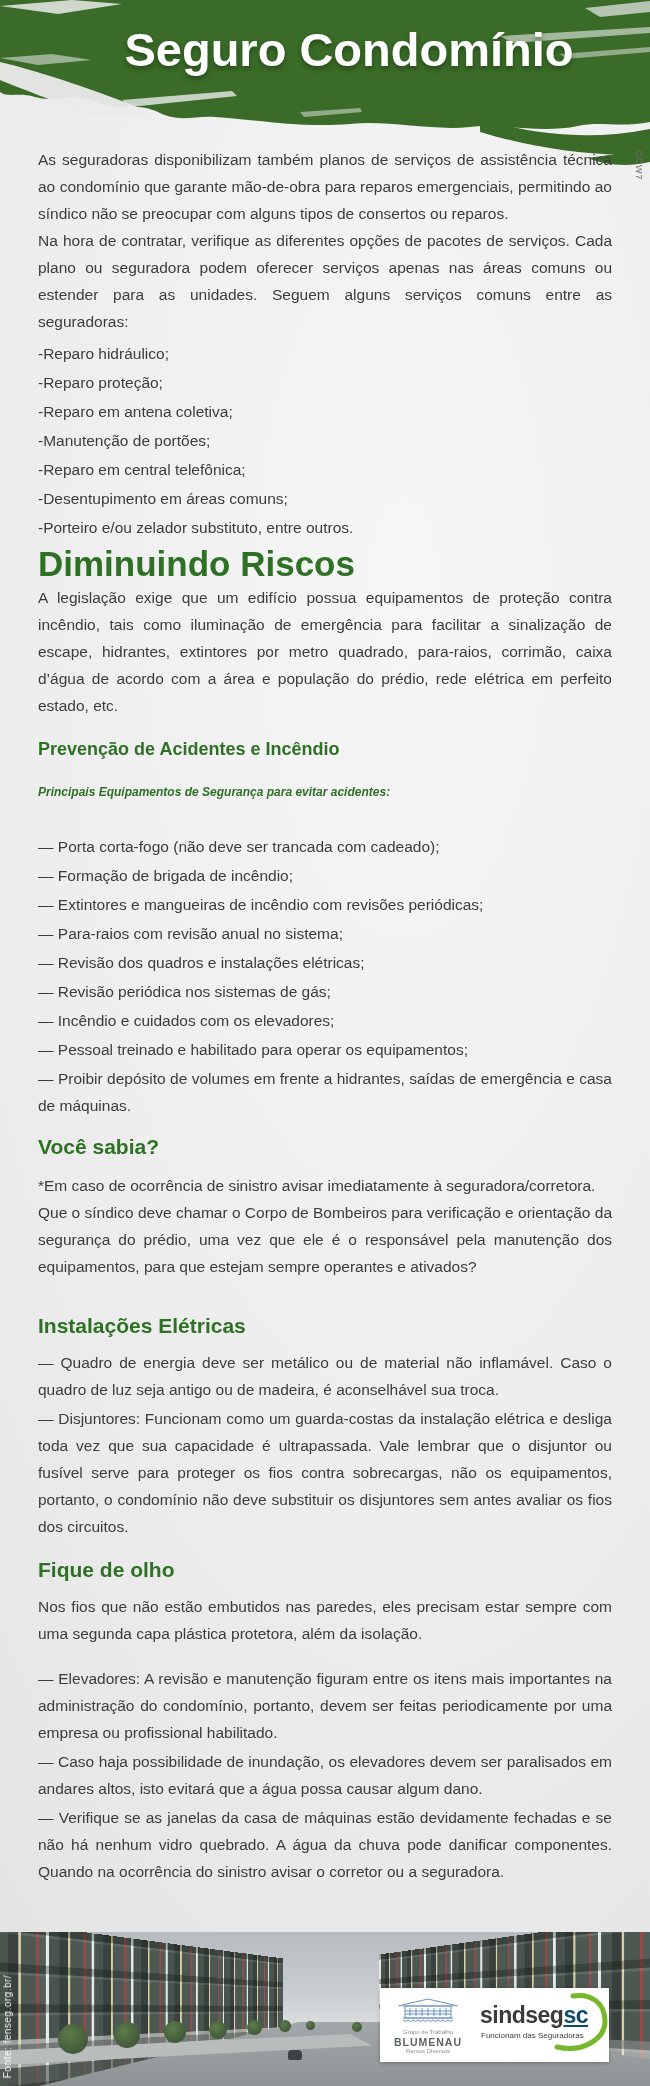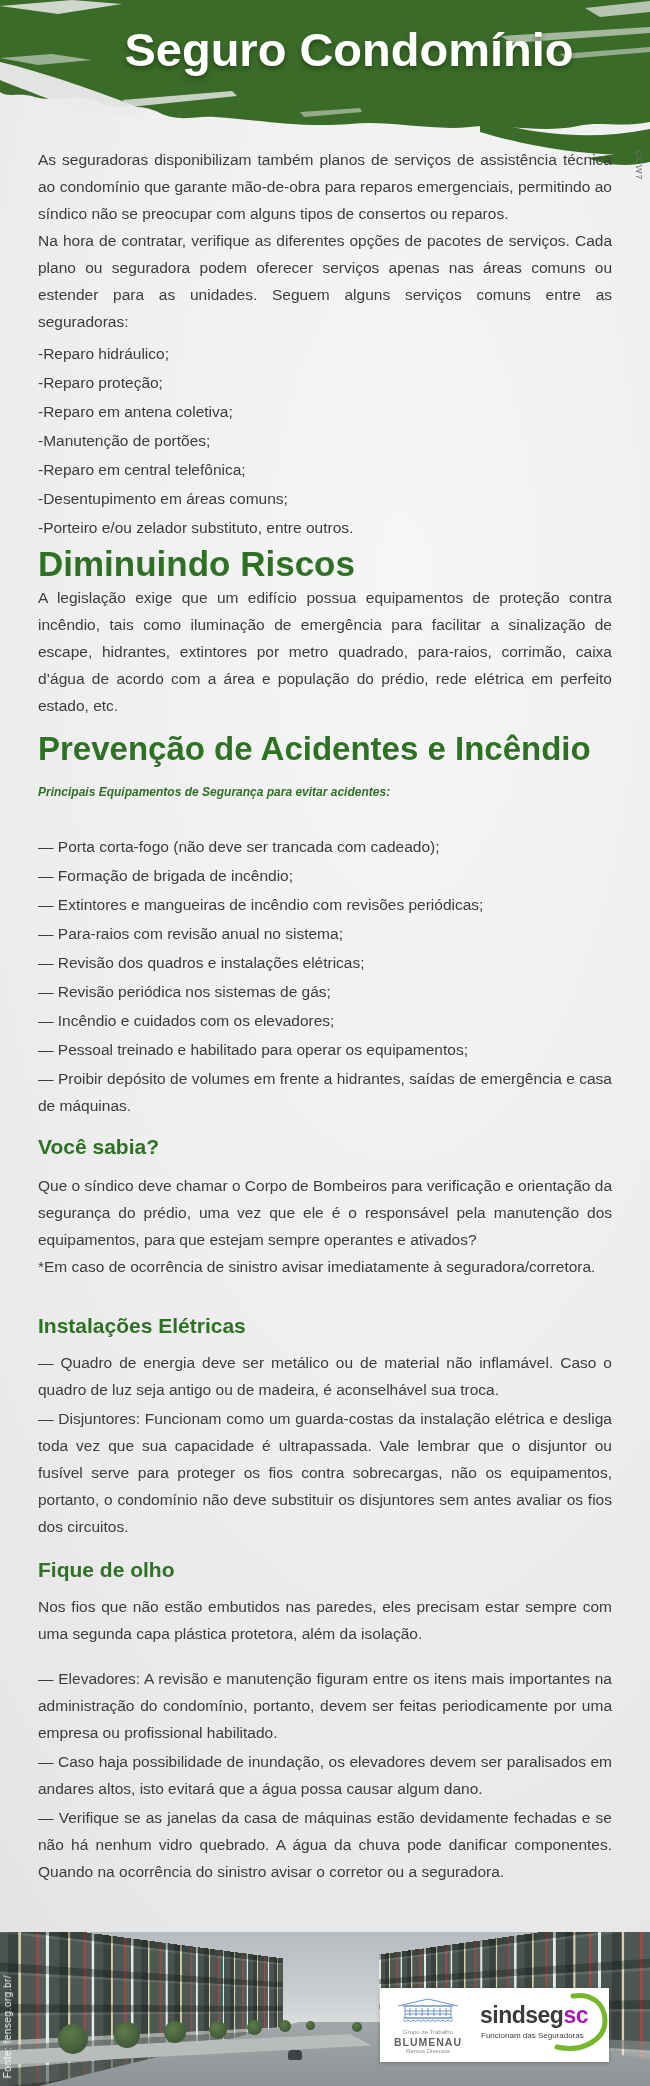--- a/index.html
+++ b/index.html
@@ -18,21 +18,21 @@
   }
   .watermark{
     position:absolute; top:150px; right:6px; writing-mode:vertical-rl;
     font-size:9px; color:#6f6f6f; letter-spacing:1px;
   }
   
   .content{position:relative; padding:146px 38px 0 38px;}
   .h-green{color:#2e7125; font-weight:bold; margin:0;}
   .h-servico{font-size:29px; line-height:34px;}
   .h-diminuindo{font-size:35px; line-height:40px; margin-top:2px;}
-  .h-prevencao{font-size:33px; line-height:32px; margin-top:14px;}
+  .h-prevencao{font-size:18px; line-height:32px; margin-top:14px;}
   .h-principais{font-size:12px; line-height:22px; margin-top:16px; margin-bottom:30px;font-style:italic;}
   .h-sub{font-size:21px; line-height:23px;}
   .h-voce{margin-top:16px; margin-bottom:14px;}
   .h-inst{margin-top:34px; margin-bottom:12px;}
   .h-fique{margin-top:18px; margin-bottom:12px;}
   p.body{font-size:15.5px; line-height:27px; text-align:justify; margin:0;}
   .mt20{margin-top:20px;} .mt16{margin-top:16px;}
   .svc{font-size:15.5px; line-height:29px; margin-top:4px;}
   .svc div{white-space:nowrap;}
   .dash{margin-top:0;}
@@ -67,21 +67,21 @@
   
   .logobox{position:absolute; right:41px; top:56px; width:229px; height:74px; background:#ffffff;
     box-shadow:0 1px 4px rgba(0,0,0,.28); display:flex; align-items:center;}
   .blum{width:96px; text-align:center; line-height:1.15; padding-top:2px;}
   .blum .b1,.blum .b3{font-size:6px; color:#8a8f94;}
   .blum .b2{font-size:10.5px; font-weight:bold; color:#5d6267; letter-spacing:1px;}
   .sind{flex:1; position:relative; height:100%;}
   .swoosh{position:absolute; right:0; top:3px;}
   .sname{position:absolute; left:4px; top:14px; font-size:23px; font-weight:bold; color:#3a3a3a;
     letter-spacing:-.5px;}
-  .sname .green{color:#a21caf;}
+  .sname .green{color:#0c4a6e;text-decoration:underline;}
   .stag{position:absolute; left:5px; top:43px; font-size:8px; color:#3c3c3c;}
 </style>
 </head>
 <body>
 
 <div class="page">
 
   <svg class="brush" viewBox="0 0 650 172" preserveAspectRatio="none">
     <path fill="#3a6b28" d="M0 0 H650 V122
       C620 128 600 121 578 126 C540 134 500 123 470 127 C430 131 390 120 350 124
@@ -128,22 +128,22 @@
       <p>— Extintores e mangueiras de incêndio com revisões periódicas;</p>
       <p>— Para-raios com revisão anual no sistema;</p>
       <p>— Revisão dos quadros e instalações elétricas;</p>
       <p>— Revisão periódica nos sistemas de gás;</p>
       <p>— Incêndio e cuidados com os elevadores;</p>
       <p>— Pessoal treinado e habilitado para operar os equipamentos;</p>
       <p>— Proibir depósito de volumes em frente a hidrantes, saídas de emergência e casa de máquinas.</p>
     </div>
 
     <h3 class="h-green h-sub h-voce">Você sabia?</h3>
+    <p class="body">*Em caso de ocorrência de sinistro avisar imediatamente à seguradora/corretora.</p>
     <p class="body">Que o síndico deve chamar o Corpo de Bombeiros para verificação e orientação da segurança do prédio, uma vez que ele é o responsável pela manutenção dos equipamentos, para que estejam sempre operantes e ativados?</p>
-    <p class="body">*Em caso de ocorrência de sinistro avisar imediatamente à seguradora/corretora.</p>
 
     <h3 class="h-green h-sub h-inst">Instalações Elétricas</h3>
     <div class="dash">
       <p>— Quadro de energia deve ser metálico ou de material não inflamável. Caso o quadro de luz seja antigo ou de madeira, é aconselhável sua troca.</p>
       <p>— Disjuntores: Funcionam como um guarda-costas da instalação elétrica e desliga toda vez que sua capacidade é ultrapassada. Vale lembrar que o disjuntor ou fusível serve para proteger os fios contra sobrecargas, não os equipamentos, portanto, o condomínio não deve substituir os disjuntores sem antes avaliar os fios dos circuitos.</p>
     </div>
 
     <h3 class="h-green h-sub h-fique">Fique de olho</h3>
     <p class="body">Nos fios que não estão embutidos nas paredes, eles precisam estar sempre com uma segunda capa plástica protetora, além da isolação.</p>
     <div class="dash grp">

